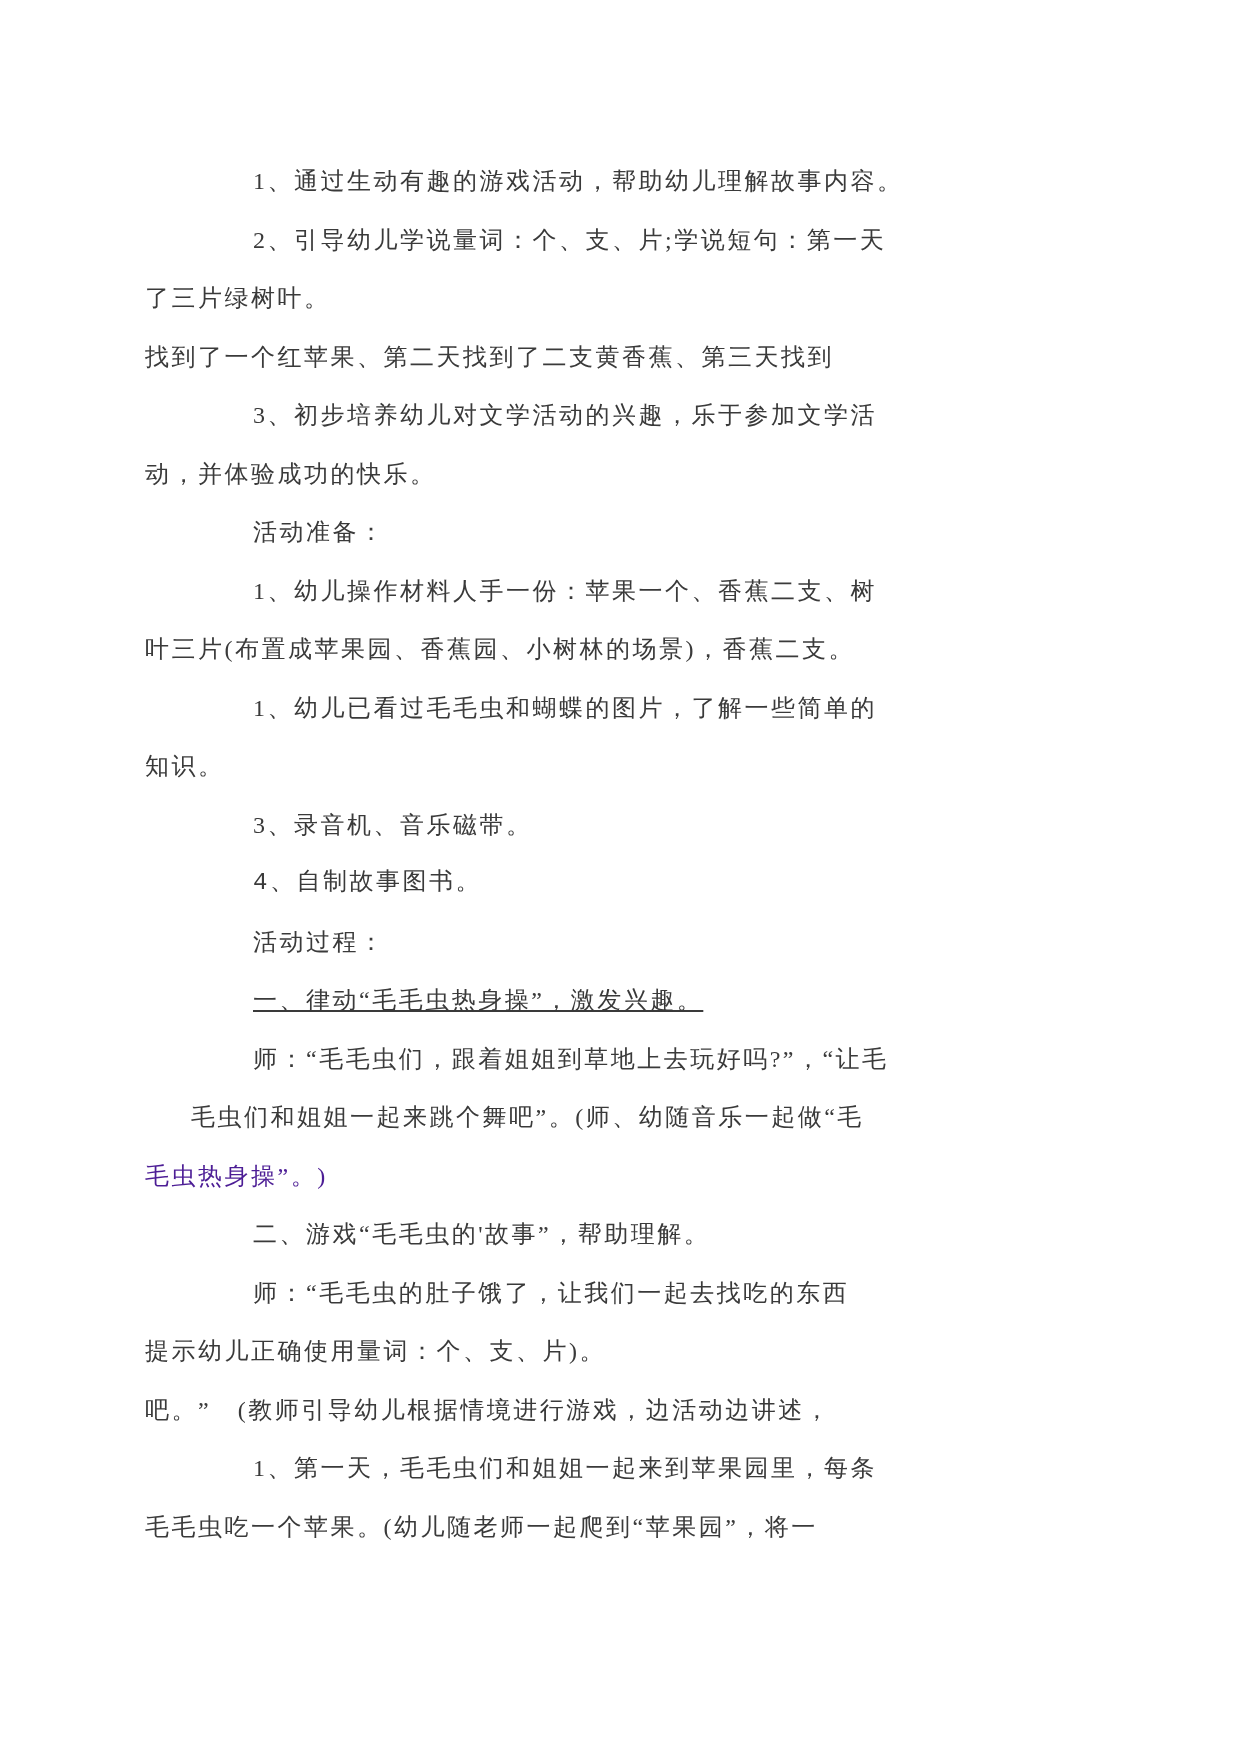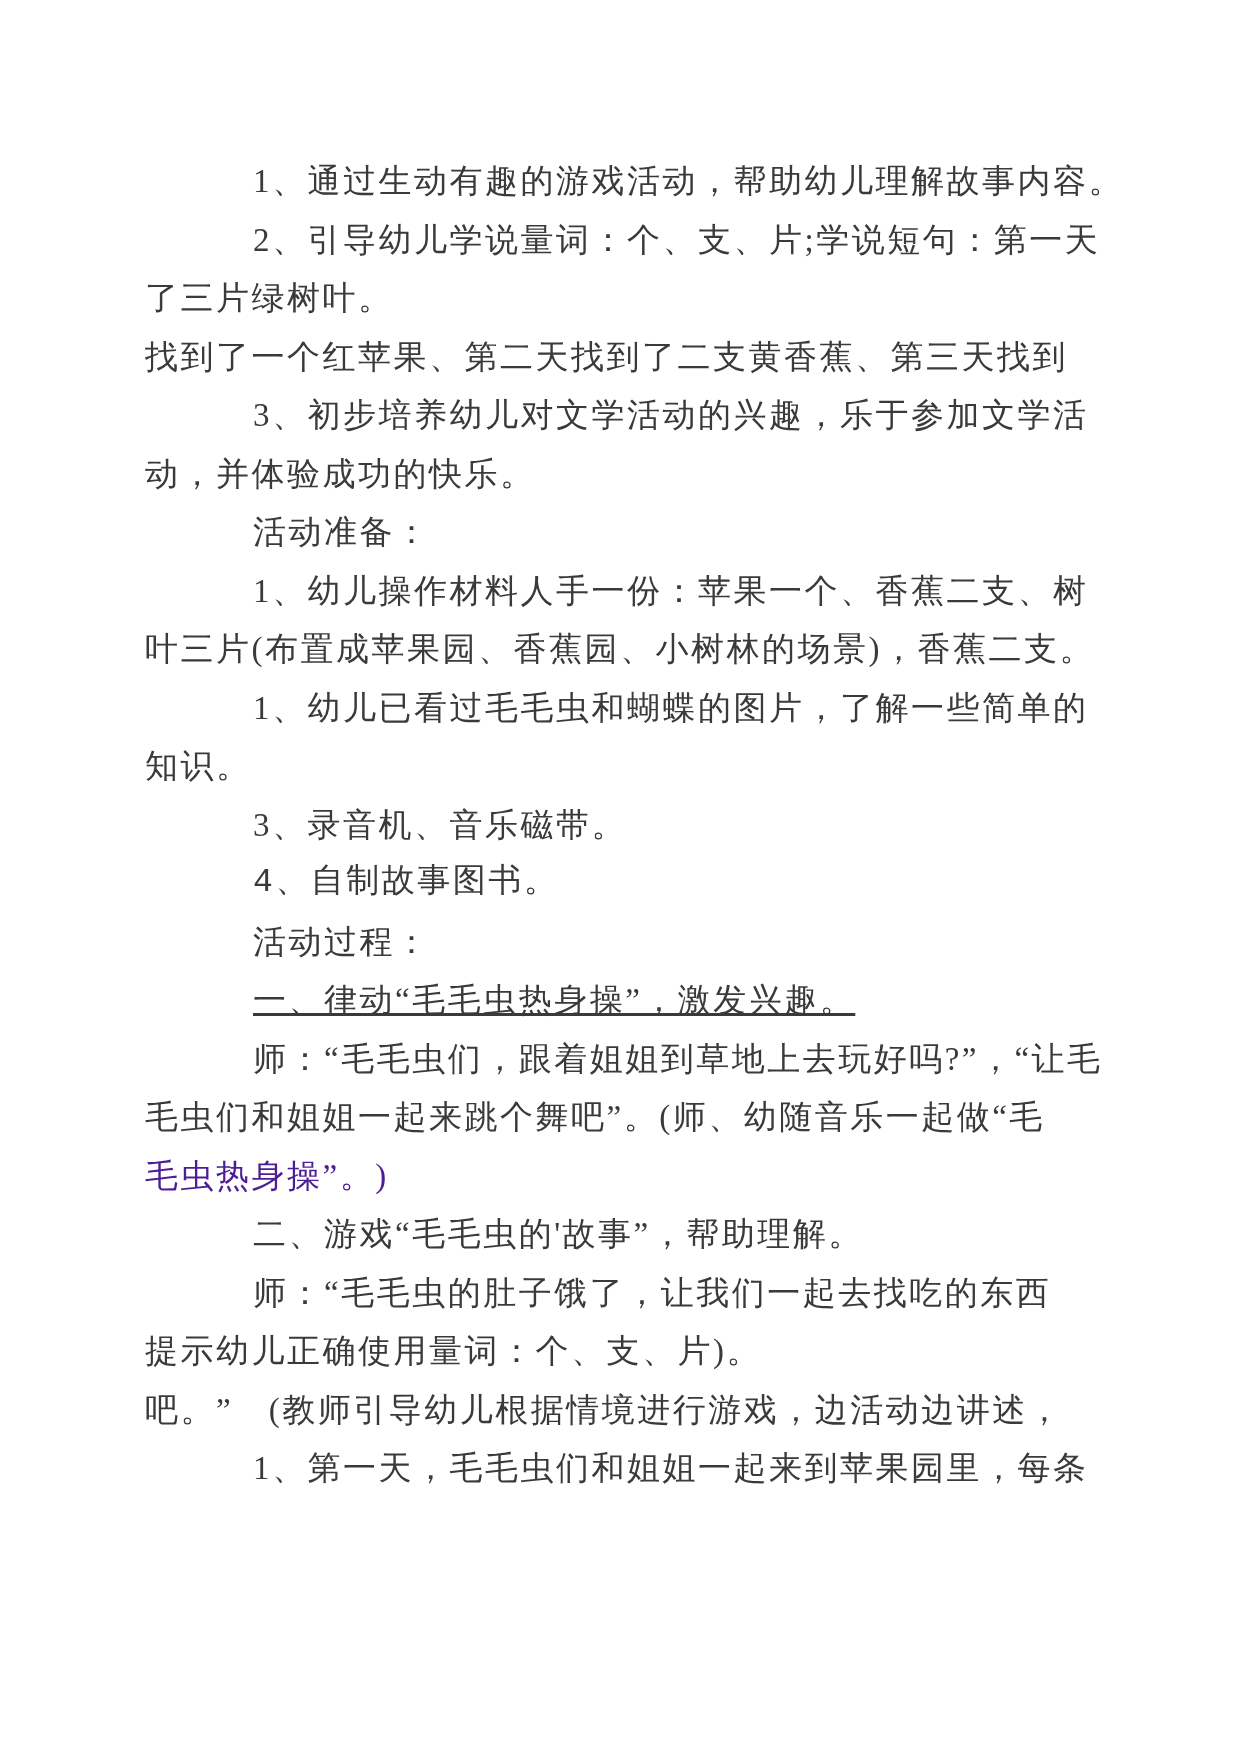--- a/index.html
+++ b/index.html
@@ -21,21 +21,21 @@
     }
     .doc-body {
       position: absolute;
       left: 145px;
       top: 152px;
       width: 960px;
     }
     .text-line {
       height: 58.5px;
       line-height: 58.5px;
-      font-size: 33px;
+      font-size: 24px;
       letter-spacing: 2.5px;
       color: #3a3a3a;
       font-weight: 400;
       white-space: nowrap;
       font-family: "Liberation Serif", "DejaVu Serif", serif;
     }
     .text-line.indent {
       padding-left: 108px;
     }
   </style>
@@ -53,21 +53,22 @@
       <div class="text-line indent" style="color: rgb(58, 58, 58);">活动准备：</div>
       <div class="text-line indent" style="color: rgb(58, 58, 58);">1、幼儿操作材料人手一份：苹果一个、香蕉二支、树</div>
       <div class="text-line" style="color: rgb(58, 58, 58);">叶三片(布置成苹果园、香蕉园、小树林的场景)，香蕉二支。</div>
       <div class="text-line indent" style="color: rgb(58, 58, 58);">1、幼儿已看过毛毛虫和蝴蝶的图片，了解一些简单的</div>
       <div class="text-line" style="color: rgb(58, 58, 58);">知识。</div>
       <div class="text-line indent" style="color: rgb(58, 58, 58);">3、录音机、音乐磁带。</div>
       <div class="text-line indent" style="color: rgb(58, 58, 58); font-family: Liberation Mono, monospace;">4、自制故事图书。</div>
       <div class="text-line indent" style="color: rgb(58, 58, 58);">活动过程：</div>
       <div class="text-line indent" style="color: rgb(58, 58, 58); text-decoration: underline;">一、律动“毛毛虫热身操”，激发兴趣。</div>
       <div class="text-line indent" style="color: rgb(58, 58, 58);">师：“毛毛虫们，跟着姐姐到草地上去玩好吗?”，“让毛</div>
-      <div class="text-line" style="color: rgb(58, 58, 58);">毛虫们和姐姐一起来跳个舞吧”。(师、幼随音乐一起做“毛</div>
+      <div class="text-line" style="color: rgb(58, 58, 58); margin-left: 46px;">毛虫们和姐姐一起来跳个舞吧”。(师、幼随音乐一起做“毛</div>
       <div class="text-line" style="color: #4c1d95;">毛虫热身操”。)</div>
       <div class="text-line indent" style="color: rgb(58, 58, 58);">二、游戏“毛毛虫的'故事”，帮助理解。</div>
       <div class="text-line indent" style="color: rgb(58, 58, 58);">师：“毛毛虫的肚子饿了，让我们一起去找吃的东西</div>
       <div class="text-line" style="color: rgb(58, 58, 58);">提示幼儿正确使用量词：个、支、片)。</div>
       <div class="text-line" style="color: rgb(58, 58, 58);">吧。”　(教师引导幼儿根据情境进行游戏，边活动边讲述，</div>
       <div class="text-line indent" style="color: rgb(58, 58, 58);">1、第一天，毛毛虫们和姐姐一起来到苹果园里，每条</div>
+      <div class="text-line" style="color: rgb(58, 58, 58);">毛毛虫吃一个苹果。(幼儿随老师一起爬到“苹果园”，将一</div>
     </div>
 </div>
 
 </body></html>

